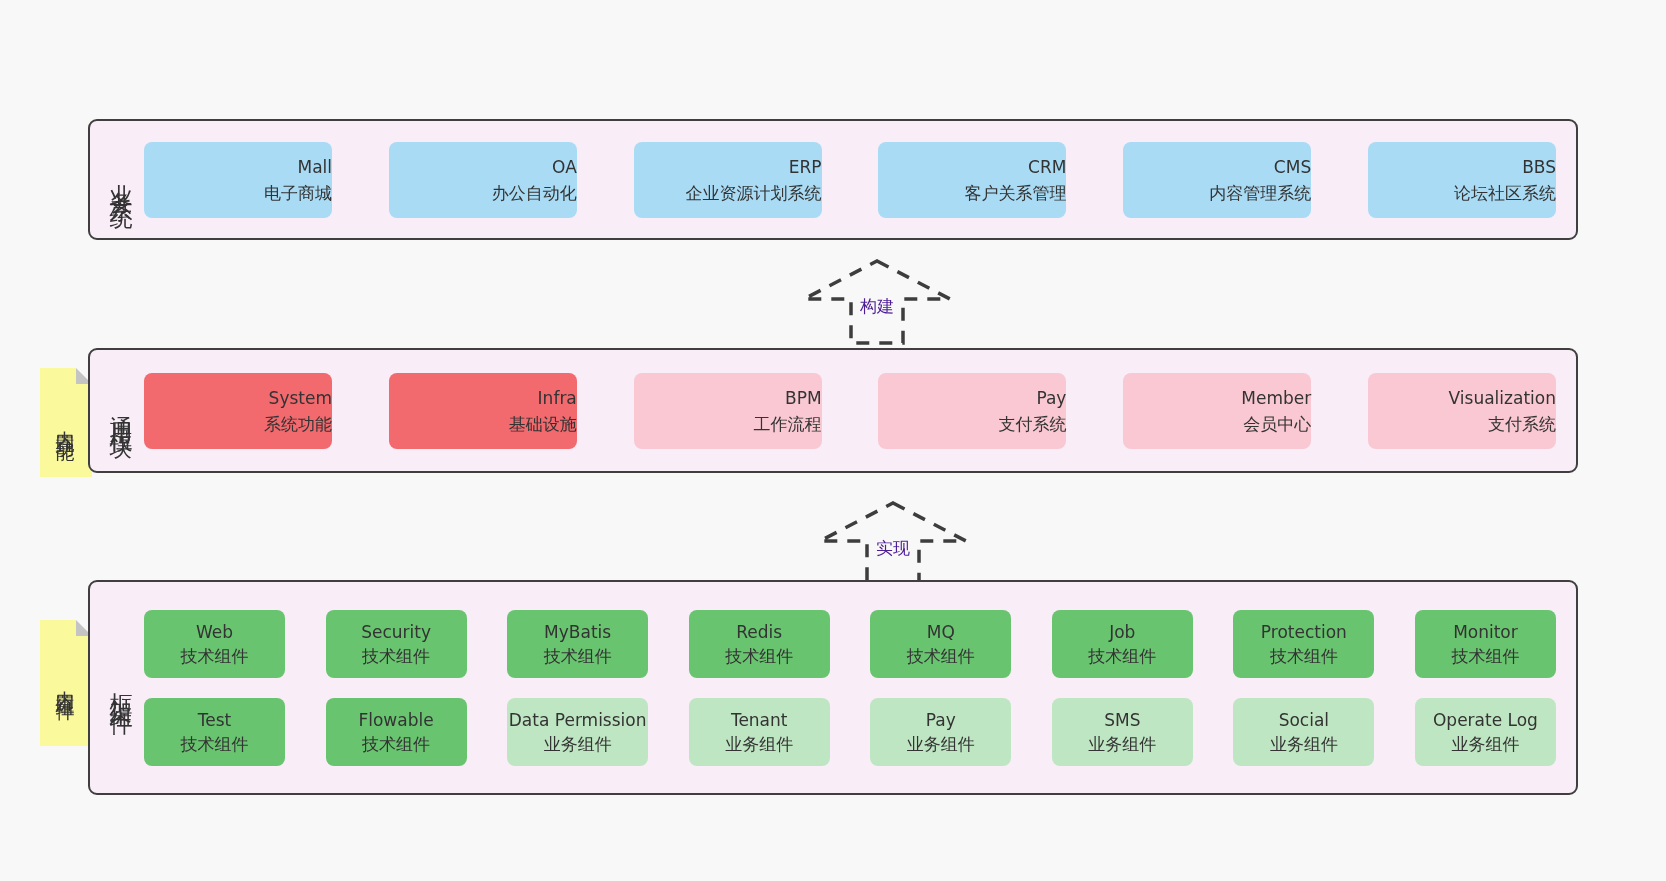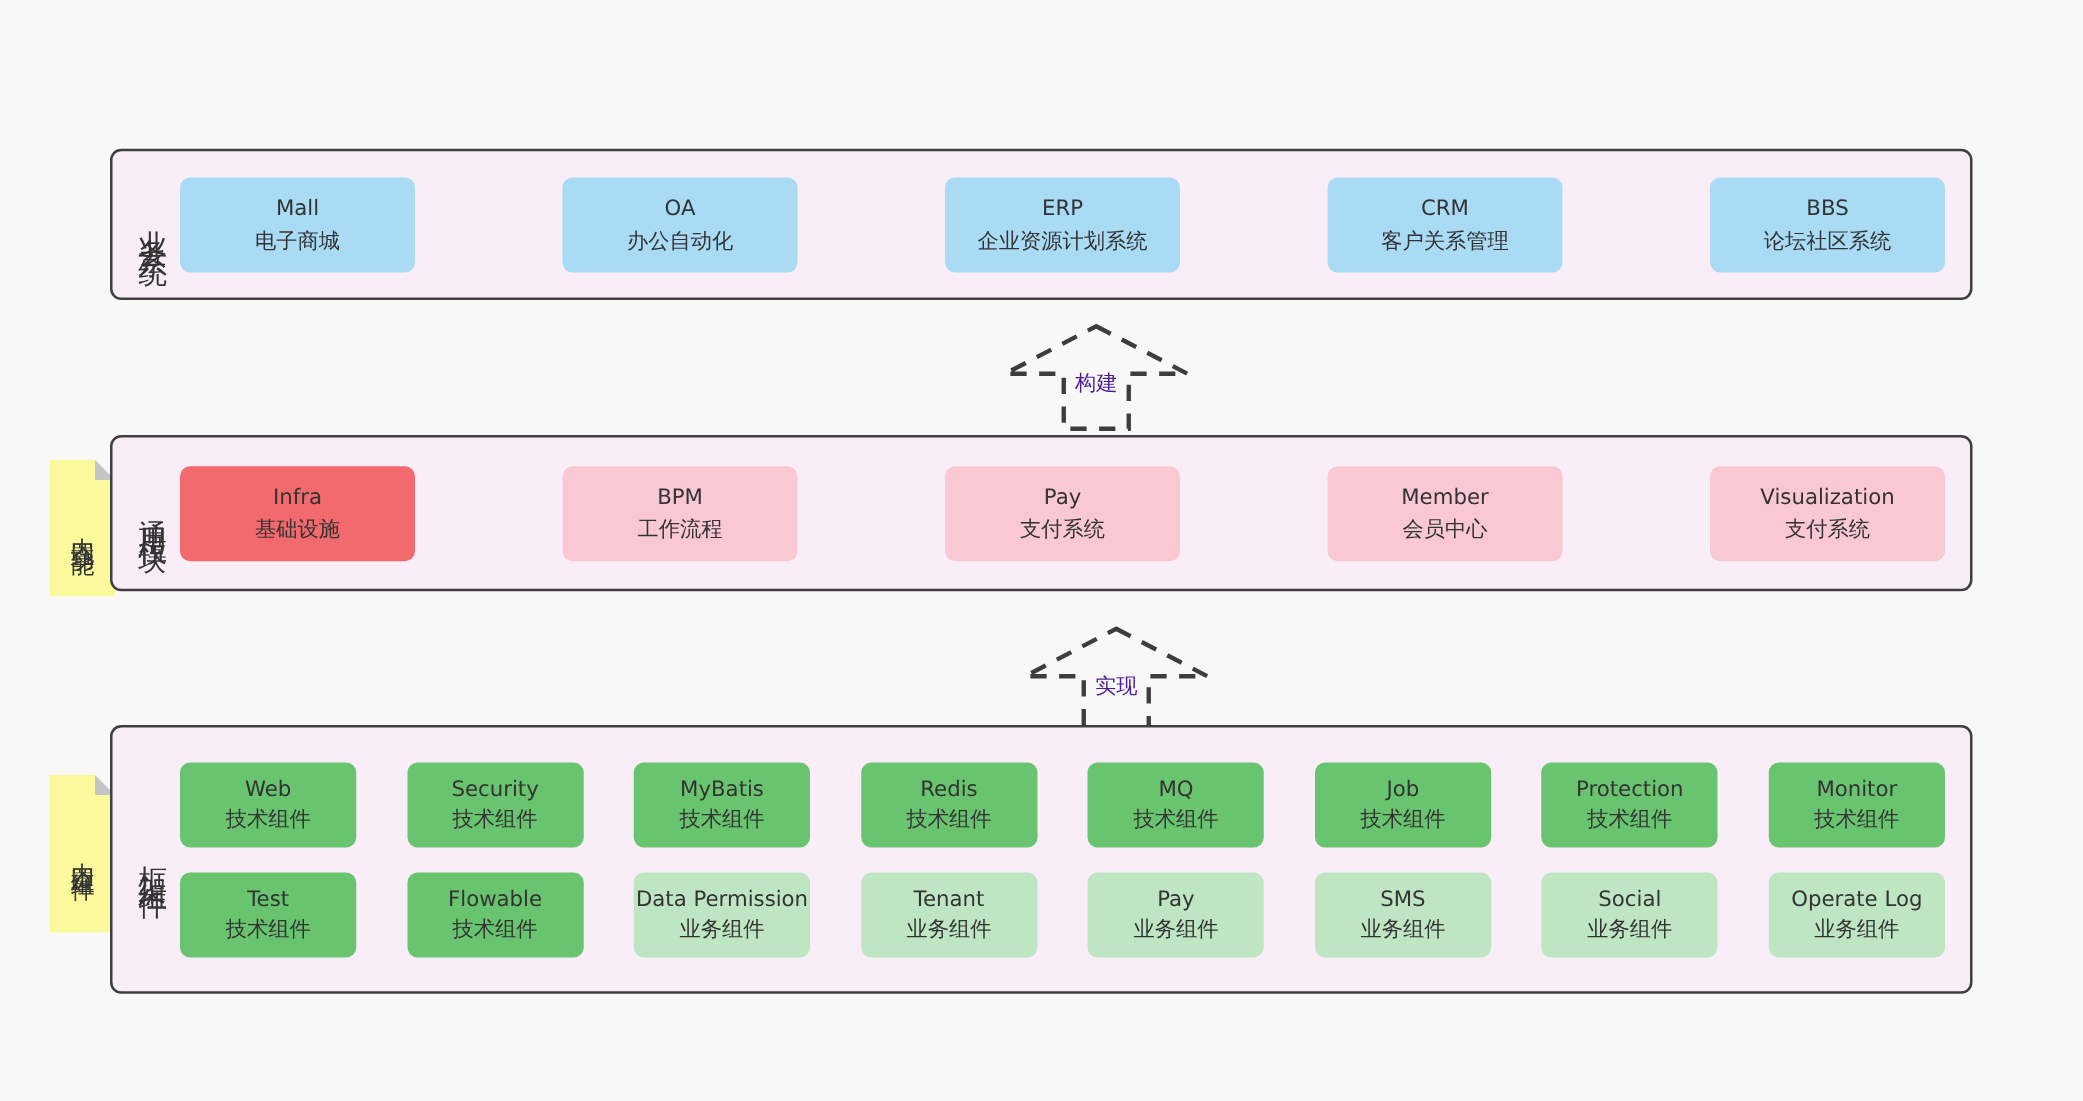--- a/index.html
+++ b/index.html
@@ -64,21 +64,21 @@
     border-radius: 8px;
     display: flex;
     flex-direction: column;
     align-items: center;
     justify-content: center;
     text-align: center;
     font-size: 17px;
     line-height: 26px;
     color: #333333;
   }
-  .box-lg { width: 188px; height: 76px; }
+  .box-lg { width: 188px; height: 76px; align-items: flex-end; }
   .box-sm { width: 141px; height: 68px; line-height: 24px; }
 
   .blue       { background: #a9dbf5; }
   .red        { background: #f2696e; }
   .pink       { background: #f9c8d2; }
   .green      { background: #69c46f; }
   .lightgreen { background: #bfe6c2; }
 
   
   .sticky {
@@ -158,37 +158,45 @@
       </div>
       <div class="box box-lg blue">
         <div>ERP</div>
         <div>企业资源计划系统</div>
       </div>
       <div class="box box-lg blue">
         <div>CRM</div>
         <div>客户关系管理</div>
       </div>
       <div class="box box-lg blue">
+        <div>CMS</div>
+        <div>内容管理系统</div>
+      </div>
+      <div class="box box-lg blue">
         <div>BBS</div>
         <div>论坛社区系统</div>
       </div>
     </div>
   </section>
 
   <div class="arrow arrow-1">
     <svg viewBox="0 0 150 86">
       <path d="M75 2 L148 40 L101 40 L101 84 L49 84 L49 40 L2 40 Z" fill="none" stroke="#3d3d3d" stroke-width="3.5" stroke-dasharray="13 10"></path>
     </svg>
     <div class="arrow-label">构建</div>
   </div>
 
   <section class="band band-2">
     <div class="band-label">通用模块</div>
     <div class="boxes">
       <div class="box box-lg red">
+        <div>System</div>
+        <div>系统功能</div>
+      </div>
+      <div class="box box-lg red">
         <div>Infra</div>
         <div>基础设施</div>
       </div>
       <div class="box box-lg pink">
         <div>BPM</div>
         <div>工作流程</div>
       </div>
       <div class="box box-lg pink">
         <div>Pay</div>
         <div>支付系统</div>

